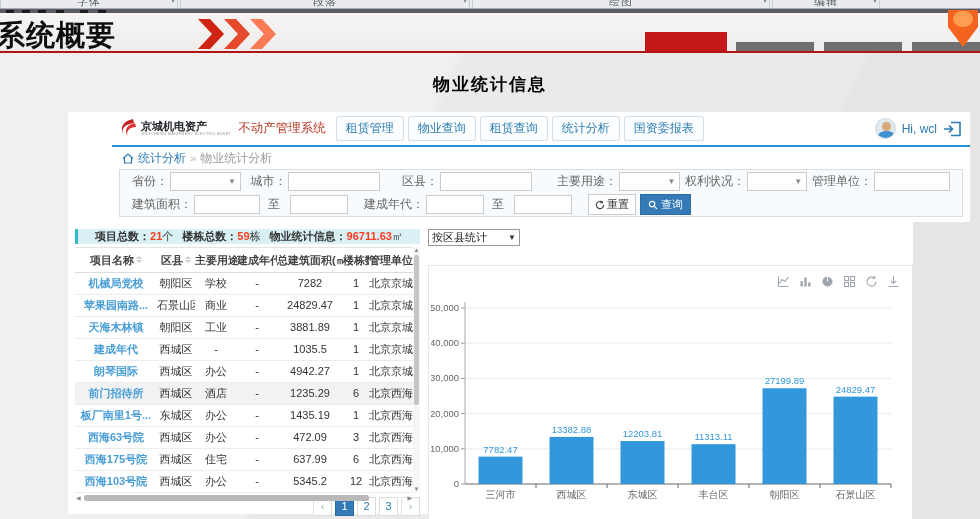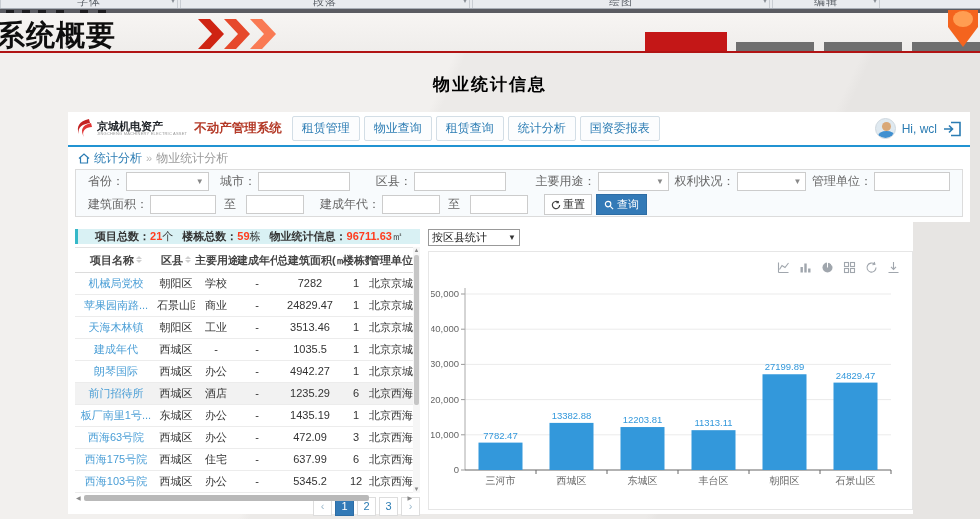--- a/index.html
+++ b/index.html
@@ -27,26 +27,26 @@
     color:#0e0e0e; letter-spacing:1px; white-space:nowrap; }
   .chevrons { position:absolute; left:198px; top:6px; }
   .hdr-red-rect { position:absolute; left:645px; top:19px; width:82px; height:19px; background:#c41717; }
   .hdr-gray-rect { position:absolute; top:29px; height:9px; background:#6f6f6f; }
   .hdr-pin { position:absolute; left:946px; top:-4px; }
   
   .page-title { position:absolute; top:73px; left:0; width:980px; text-align:center;
     font-size:17px; font-weight:bold; color:#000; letter-spacing:2px; }
   
   .app { position:absolute; left:68px; top:112px; width:902px; height:400px; }
-  .app-head { background:#fff; }
+  .app-head { background:#fff;padding-left:44px; }
   .navbar { height:33px; display:flex; align-items:center; padding:0 8px; }
   .brand-txt { display:flex; flex-direction:column; margin-left:4px; line-height:1; }
   .brand-company { font-size:11px; font-weight:bold; color:#22262b; }
   .brand-sub { font-size:4px; color:#999; letter-spacing:.2px; }
-  .brand-system { font-size:12.5px; font-weight:bold; color:#b43a28; margin:0 10px 0 7px; white-space:nowrap; }
+  .brand-system { font-size:12.5px; font-weight:normal; color:#b43a28; margin:0 10px 0 7px; white-space:nowrap; }
   .tabs { display:flex; gap:4px; }
   .tab { border:1px solid #d3dee6; color:#2b7cb3; font-size:12px; padding:3px 9px;
     border-radius:2px; background:#fcfdfe; white-space:nowrap; cursor:pointer; }
   .nav-spacer { flex:1; }
   .avatar { width:21px; height:21px; border-radius:50%; background:#dfe9f0; border:1px solid #cfd8df;
     position:relative; overflow:hidden; }
   .avatar::before { content:""; position:absolute; left:6px; top:3px; width:9px; height:9px;
     border-radius:50%; background:#d9a877; }
   .avatar::after { content:""; position:absolute; left:2px; top:12px; width:17px; height:10px;
     border-radius:50% 50% 0 0; background:#3f8fd0; }
@@ -79,21 +79,21 @@
     align-items:center; justify-content:center; font-size:11px; color:#333; gap:9px; white-space:nowrap; }
   .summary b { font-weight:bold; }
   .summary .num { color:#ff3c1e; font-weight:bold; }
   .tbl-wrap { display:flex; margin-top:3px; }
   .tbl { width:338px; }
   .tr { display:flex; border-bottom:1px solid #ececec; }
   .th-row { border-top:1px solid #e2e2e2; border-bottom:1px solid #dcdcdc; }
   .td, .th { height:21px; line-height:21px; font-size:11px; color:#333; text-align:center;
     white-space:nowrap; overflow:hidden; }
   .th { height:24px; line-height:24px; font-weight:bold; color:#444; font-size:11px; }
-  .td.link { color:#4a9ed6; cursor:pointer; }
+  .td.link { color:#4a9ed6; cursor:pointer;font-weight:bold; }
   .tr.hl { background:#f2f2f2; }
   .caret { display:inline-block; margin-left:2px; vertical-align:1px; }
   .caret i { display:block; width:0; height:0; border-left:3px solid transparent;
     border-right:3px solid transparent; }
   .caret .up { border-bottom:3px solid #cfcfcf; margin-bottom:1px; }
   .caret .dn { border-top:3px solid #cfcfcf; }
   .vscroll { width:7px; background:#f6f6f6; display:flex; flex-direction:column; align-items:center; }
   .vs-arr { font-size:6px; color:#8a8a8a; line-height:7px; }
   .vs-thumb { width:5px; flex:0 0 150px; background:#c6c6c6; border-radius:2px; margin:1px 0; }
   .vs-track { flex:1; }
@@ -102,21 +102,21 @@
   .hs-arr { position:absolute; top:0; font-size:6px; color:#8a8a8a; line-height:8px; }
   .pager { height:20px; display:flex; align-items:center; font-size:11px; color:#666; margin-top:3px; }
   .pg-btns { margin-left:auto; display:flex; gap:3px; }
   .pg-btn { min-width:19px; height:19px; line-height:17px; text-align:center; border:1px solid #ddd;
     color:#2b7cb3; font-size:11px; background:#fff; cursor:pointer; padding:0 4px; }
   .pg-btn.active { background:#337ab7; border-color:#2e6da4; color:#fff; }
   .pg-btn.nav { color:#9db9cc; }
   
   .right-col { flex:1; margin-left:8px; display:flex; flex-direction:column; }
   .chart-select { width:92px; height:17px; border:1px solid #999; background:#fff; font-size:11px;
-    color:#222; display:flex; align-items:center; padding:0 3px; margin-bottom:5px; cursor:pointer; }
+    color:#222; display:flex; align-items:center; padding:0 3px; margin-bottom:19px; cursor:pointer; }
   .chart-select .sel-arr { margin-left:auto; font-size:8px; color:#333; }
   .chart-box { border:1px solid #e6e6e6; flex:1; padding:4px 2px 0 2px; background:#fff; }
   .legend-row { display:flex; align-items:center; height:22px; padding:0 10px; }
   .lg-item { display:flex; align-items:center; gap:4px; margin-right:14px; font-size:11px; font-weight:bold; }
   .lg-swatch { width:17px; height:10px; border-radius:2px; }
   .toolbox { margin-left:auto; display:flex; gap:9px; align-items:center; }
   .toolbox svg { display:block; }
 </style>
 </head>
 <body>
@@ -298,21 +298,21 @@
               <div class="td" style="width:40px">-</div>
               <div class="td" style="width:66px">24829.47</div>
               <div class="td" style="width:26px">1</div>
               <div class="td" style="width:44px">北京京城机</div>
             </div>
             <div class="tr">
               <div class="td link" style="width:82px">天海木林镇</div>
               <div class="td" style="width:38px">朝阳区</div>
               <div class="td" style="width:42px">工业</div>
               <div class="td" style="width:40px">-</div>
-              <div class="td" style="width:66px">3513.46</div>
+              <div class="td" style="width:66px">3881.89</div>
               <div class="td" style="width:26px">1</div>
               <div class="td" style="width:44px">北京京城机</div>
             </div>
             <div class="tr">
               <div class="td link" style="width:82px">建成年代</div>
               <div class="td" style="width:38px">西城区</div>
               <div class="td" style="width:42px">-</div>
               <div class="td" style="width:40px">-</div>
               <div class="td" style="width:66px">1035.5</div>
               <div class="td" style="width:26px">1</div>

